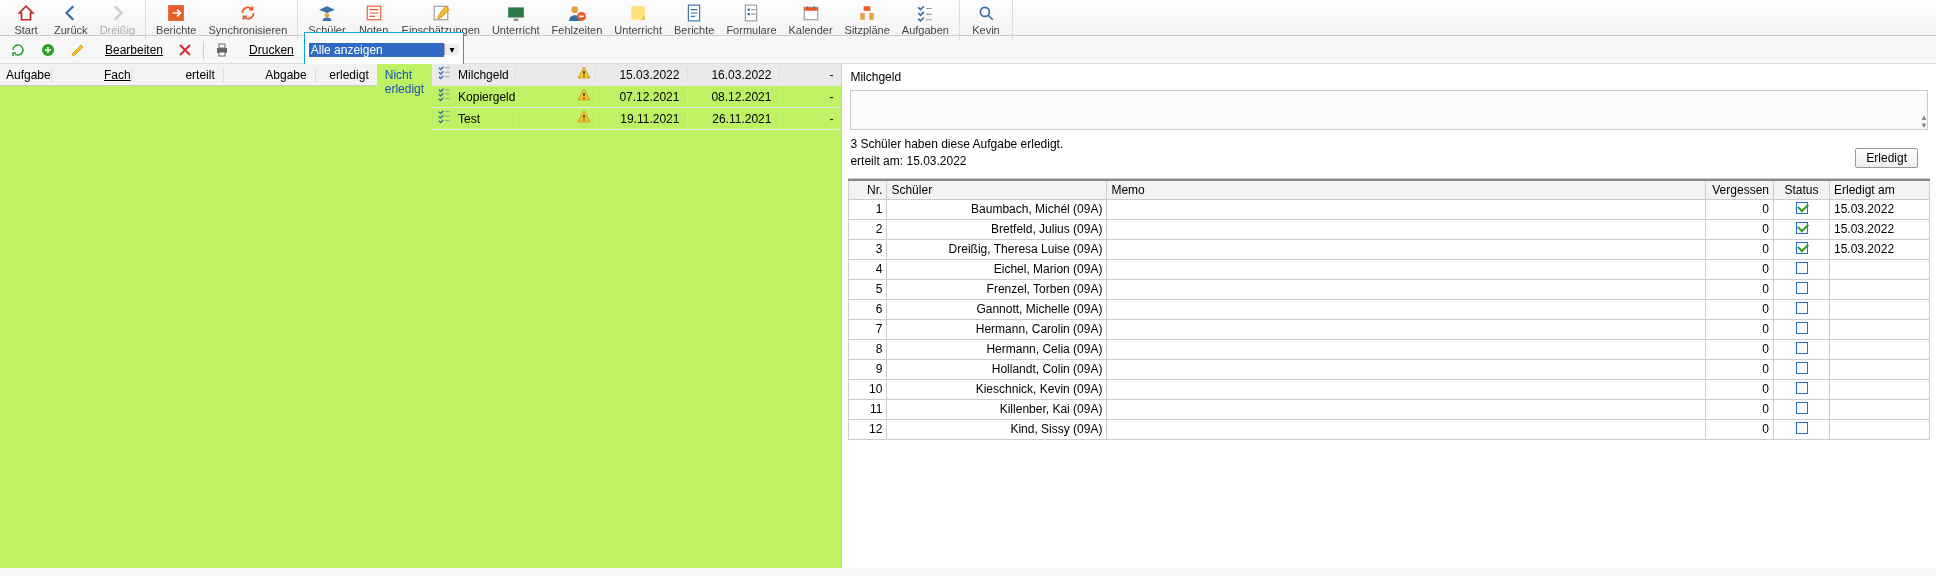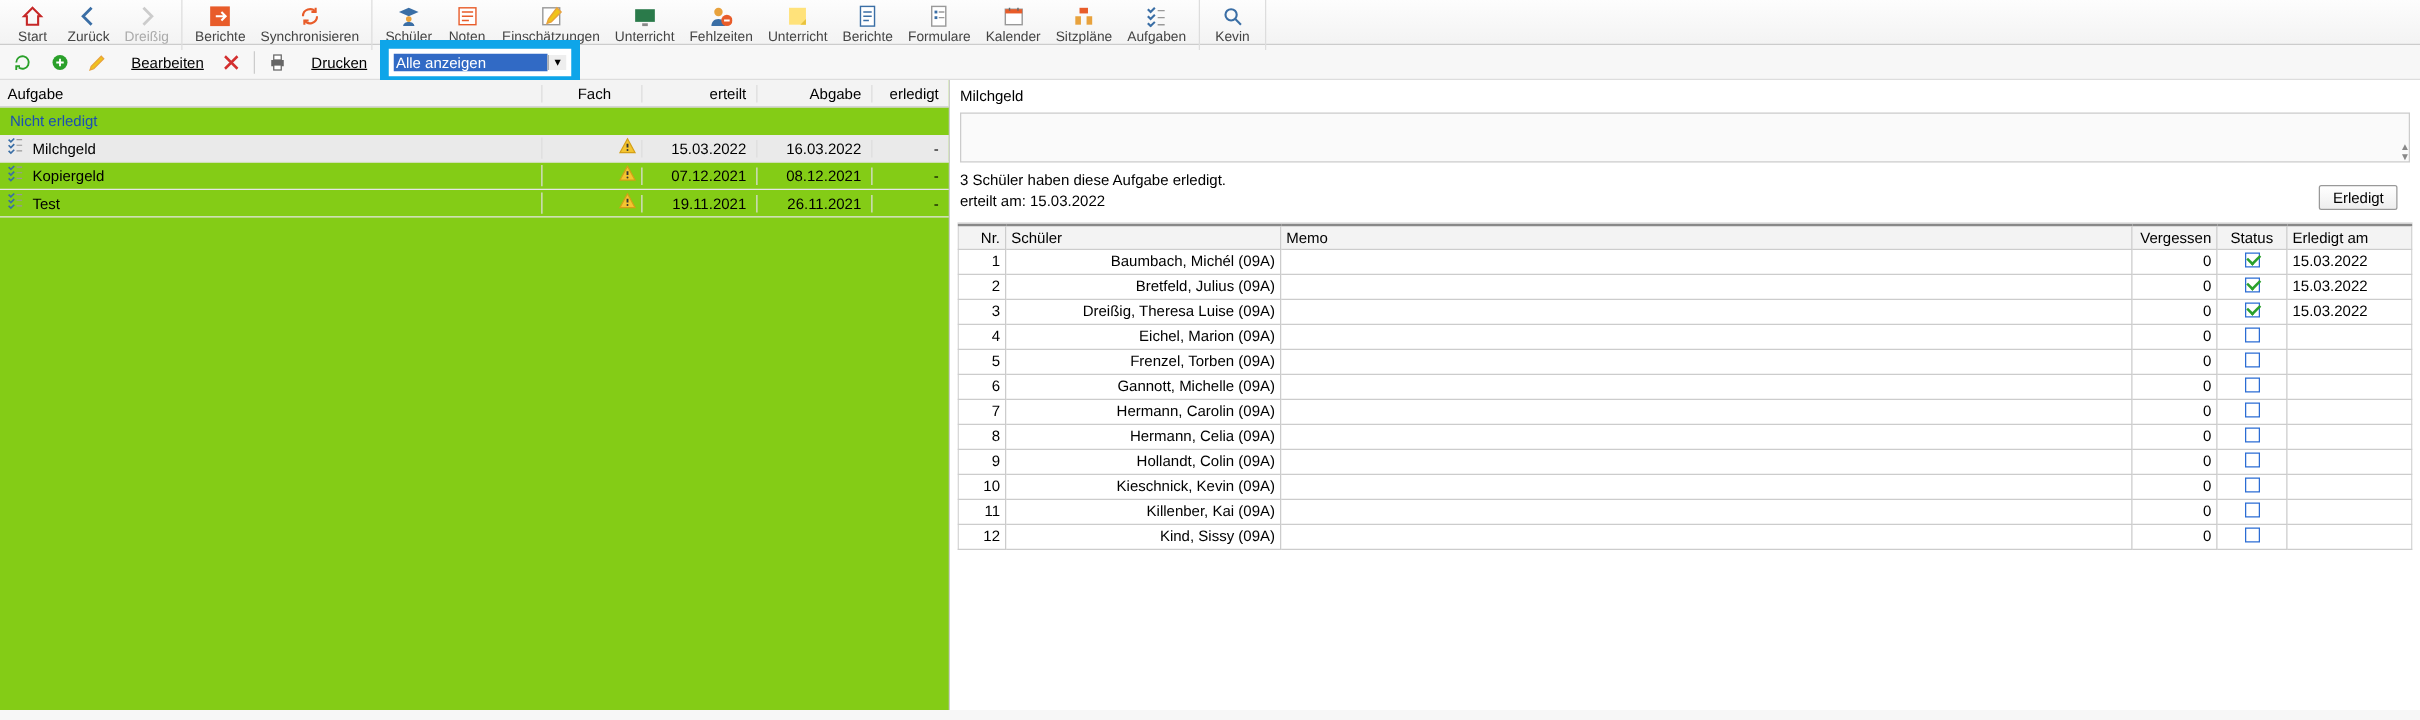--- a/index.html
+++ b/index.html
@@ -56,51 +56,51 @@
   }
   .toolbar2 .smbtn {
     display:flex; align-items:center; gap:19px;
     padding: 2px 4px;
     cursor:pointer;
     border-radius:3px;
   }
   .toolbar2 .ico { width:16px; height:16px; display:flex;align-items:center;justify-content:center;}
   .filter-select {
     height: 36px;
-    border: 7px solid #0ea5e9;
+    border: 1px solid #0ea5e9;
     background: #fff;
     font-size: 12px;
     padding: 0 4px;
     width: 160px;
   }
   .filter-select .selected { background:#316ac5; color:#fff; padding:0 2px; display:inline-block; width:100%;}
   .content {
     display:flex;
     height: calc(576px - 44px - 28px);
   }
   .left-pane {
     flex: 0 0 760px;
-    background:#84cc16;
+    background:#bef264;
     display:flex;
-    flex-direction:column;
+    flex-direction:row;
     border-right:1px solid #ccc;
   }
   .tbl-head, .tbl-row {
     display:flex;
     align-items:center;
     border-bottom:1px solid #e6e6e6;
     height: 22px;
   }
   .tbl-head {
     background:#f3f3f3;
     border-bottom:1px solid #ccc;
     font-weight: normal;
   }
   .col-task { flex:1; padding-left:6px;}
-  .col-fach { width:80px; text-align:center; border-left:1px solid #ddd; padding-left:4px;}
+  .col-fach { width:80px; text-align:right; border-left:1px solid #ddd; padding-left:4px;text-decoration:underline;}
   .col-erteilt { width:92px; text-align:right; padding-right:8px; border-left:1px solid #ddd;}
   .col-abgabe { width:92px; text-align:right; padding-right:8px; border-left:1px solid #ddd;}
   .col-erledigt { width:62px; text-align:right; padding-right:8px; border-left:1px solid #ddd;}
   .tbl-head .col-task,.tbl-head .col-fach,.tbl-head .col-erteilt,.tbl-head .col-abgabe,.tbl-head .col-erledigt{
     color:#000;
   }
   .group-hdr {
     color:#1a4fb4;
     padding:4px 8px;
     font-size:12px;

